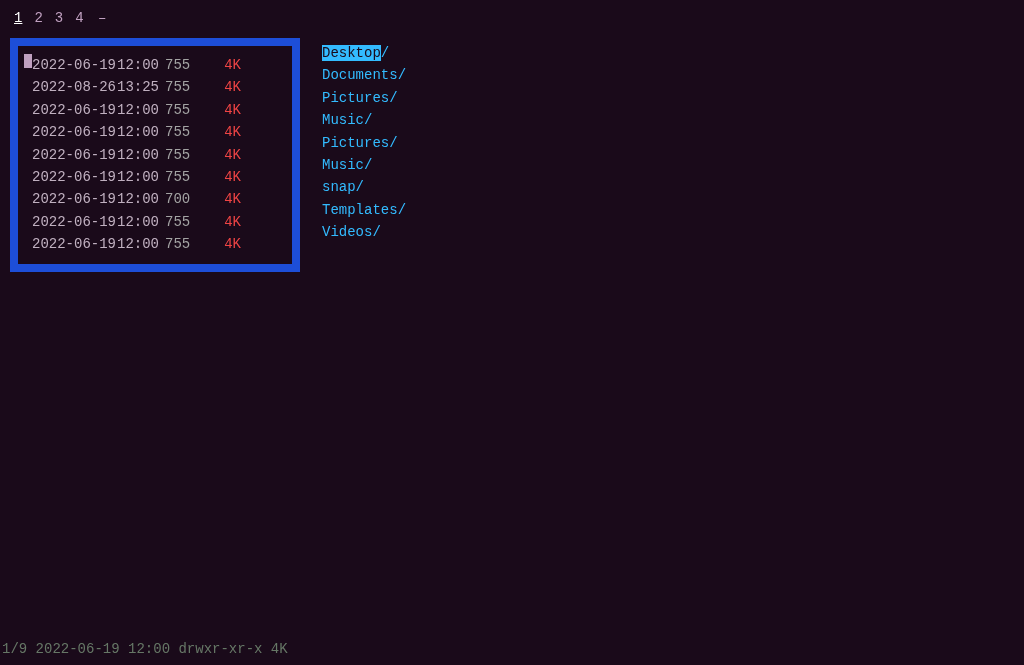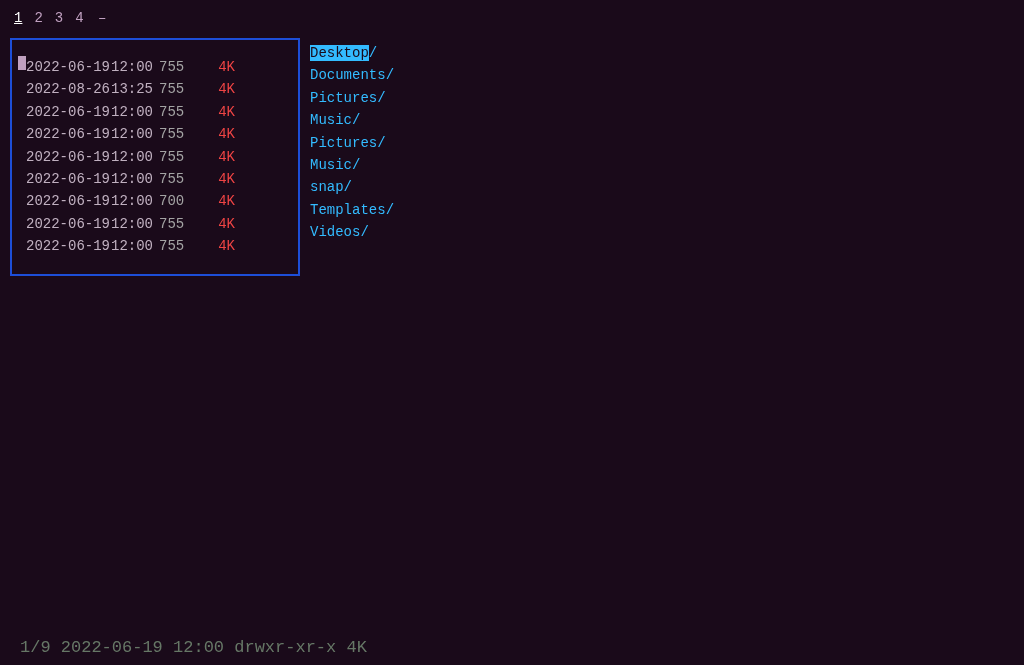--- a/index.html
+++ b/index.html
@@ -51,23 +51,23 @@
       margin: 0 2px;
     }
 
     #main-content {
       display: flex;
       flex-direction: row;
       position: relative;
     }
 
     #file-list-box {
-      border: 2px solid #1d4ed8;
-      padding: 16px 6px;
-      margin-right: 10px;
+      border: 8px solid #1d4ed8;
+      padding: 8px 6px;
+      margin-right: 22px;
       min-width: 290px;
       position: relative;
     }
 
     .file-row {
       display: flex;
       gap: 0;
       line-height: 1.6;
       white-space: nowrap;
       color: #c0b0c0;
@@ -130,23 +130,23 @@
       color: #1a0a1a;
     }
 
     .dir-slash {
       color: #33bbff;
     }
 
     #status-bar {
       position: absolute;
       bottom: 8px;
-      left: 20px;
+      left: 2px;
       color: #667766;
-      font-size: 17px;
+      font-size: 14px;
     }
   </style>
 </head>
 <body>
 
 <div id="terminal">
 
   <div id="tab-bar">
     <span class="tab-item tab-active">1</span>
     <span class="tab-separator"> </span>

